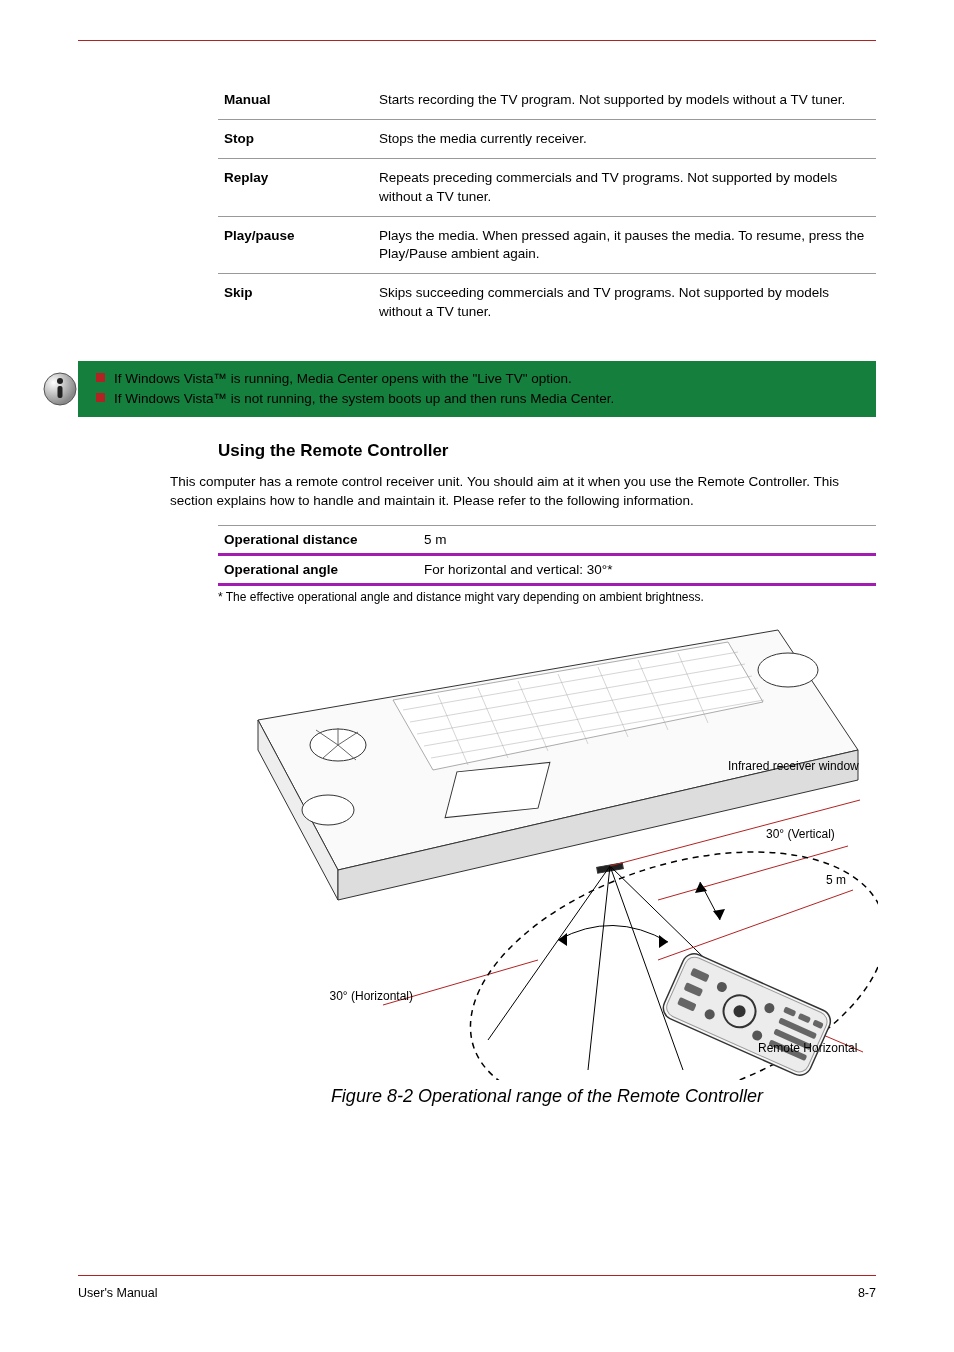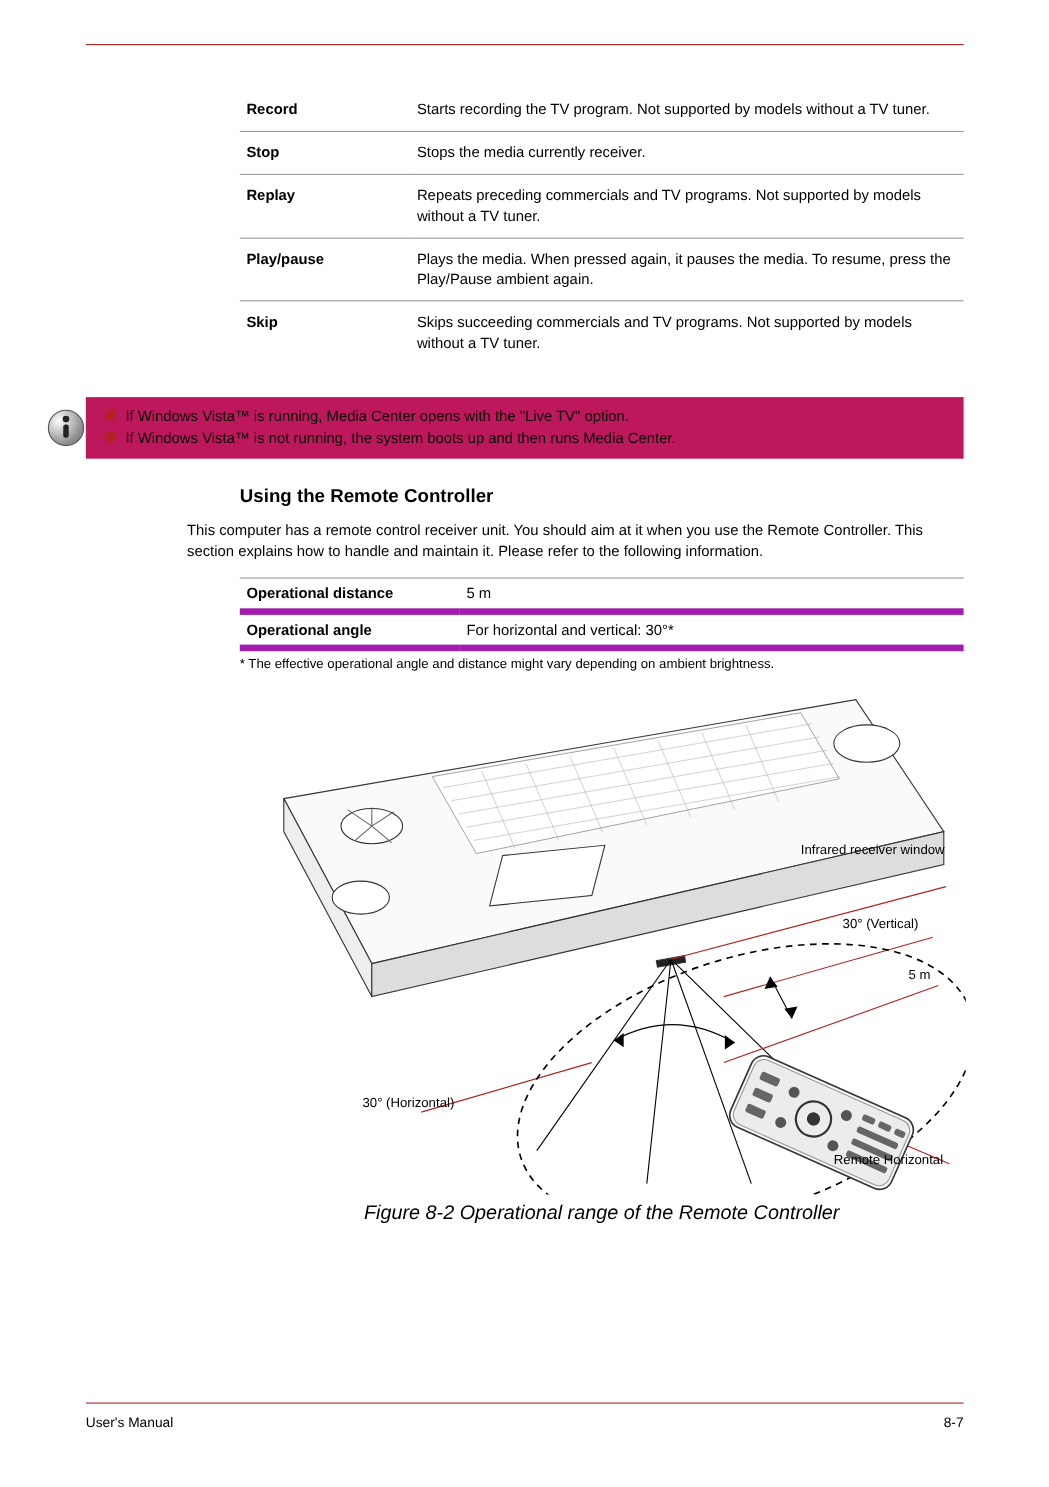--- a/index.html
+++ b/index.html
@@ -36,21 +36,21 @@
   }
   table.defs td.term {
     width: 155px;
     font-weight: bold;
   }
   table.defs tr:last-child td { border-bottom: none; }
   .info-block {
     display: flex;
     align-items: flex-start;
     gap: 18px;
-    background: #be185d;
+    background: #15803d;
     padding: 8px 12px 8px 0;
     margin-bottom: 24px;
   }
   .info-block .icon { flex: 0 0 auto; margin-left: -36px; margin-top: 2px; }
   .info-block ul { list-style: none; font-size: 13.5px; line-height: 1.5; }
   .info-block li { position: relative; padding-left: 18px; }
   .info-block li::before {
     content: "";
     position: absolute;
     left: 0; top: 4px;
@@ -70,21 +70,21 @@
     margin-left: 92px;
     margin-bottom: 14px;
   }
   table.specs {
     border-collapse: collapse;
     width: 100%;
     margin-left: 0;
   }
   table.specs td {
     border-top: 1px solid #999;
-    border-bottom: 6px solid #a21caf;
+    border-bottom: 3px solid #a21caf;
     padding: 6px 6px;
     font-size: 13.5px;
   }
   table.specs td.k { font-weight: bold; width: 200px; }
   .specs-wrap { margin-left: 140px; margin-bottom: 0; }
   .note-star {
     font-size: 12px;
     margin-left: 140px;
     margin-top: 4px;
   }
@@ -128,21 +128,21 @@
 </head>
 <body>
 
 <div class="page">
   <hr class="hr-red-top">
 
   <div class="table-wrap">
     <table class="defs">
       <tbody>
           <tr>
-        <td class="term">Record</td>
+        <td class="term">Manual</td>
         <td>Starts recording the TV program. Not supported by models without a TV tuner.</td>
       </tr>
       <tr>
         <td class="term">Stop</td>
         <td>Stops the media currently receiver.</td>
       </tr>
       <tr>
         <td class="term">Replay</td>
         <td>Repeats preceding commercials and TV programs. Not supported by models without a TV tuner.</td>
       </tr>

